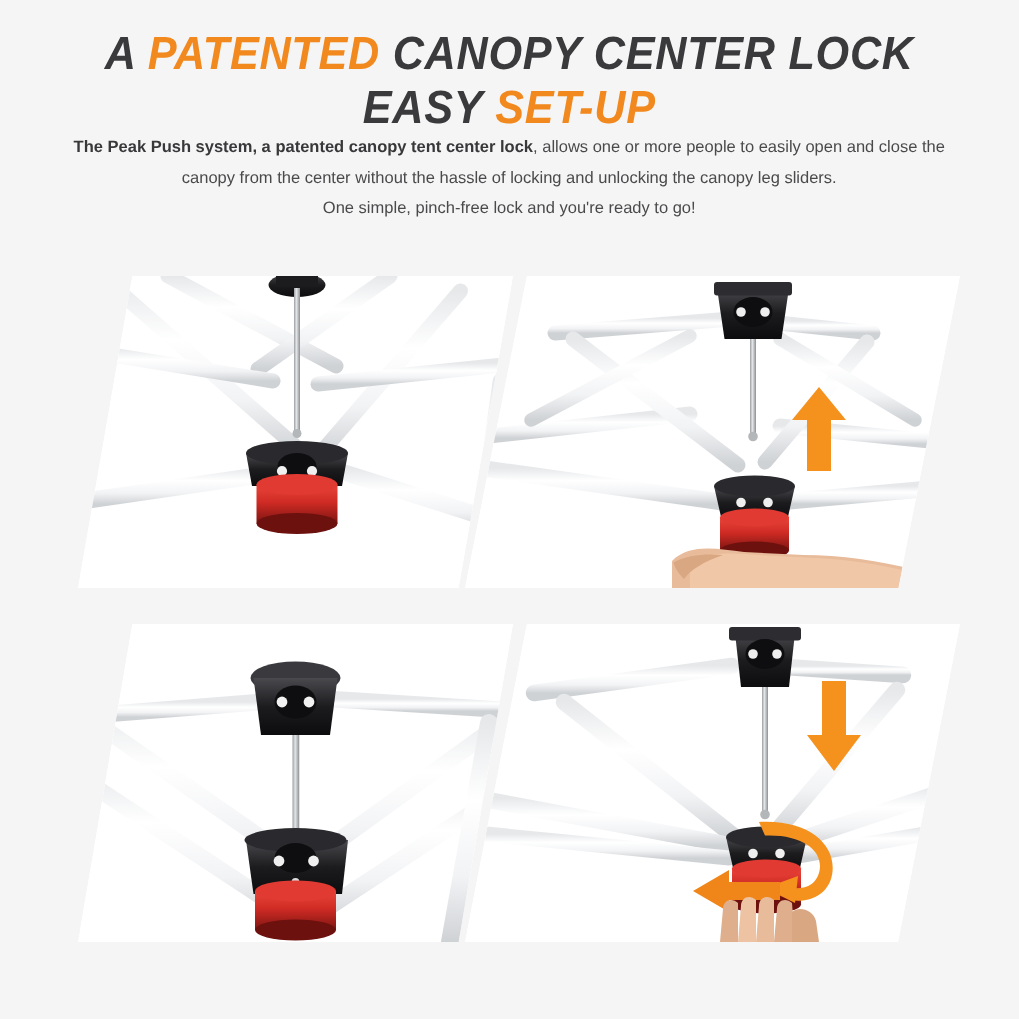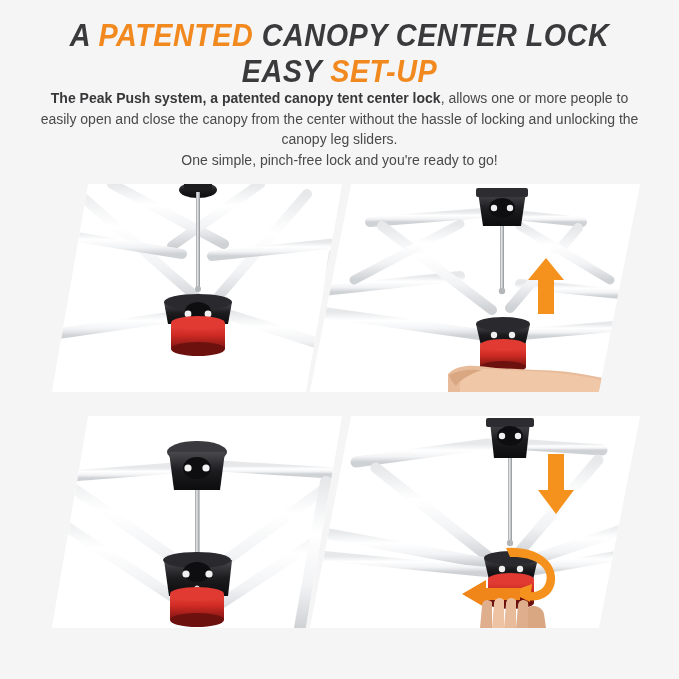--- a/index.html
+++ b/index.html
@@ -43,21 +43,21 @@
   .hl-orange { color: #f1891f; }
 
   
   #body-copy {
     position: absolute;
     left: 36px;
     top: 88px;
     width: 607px;
     text-align: center;
     color: #4a4a4c;
-    font-size: 14px;
+    font-size: 11px;
     line-height: 20.5px;
   }
   #body-copy .bold { font-weight: bold; color: #38383a; }
 
   
   #panels {
     position: absolute;
     left: 0;
     top: 176px;
     width: 679px;

